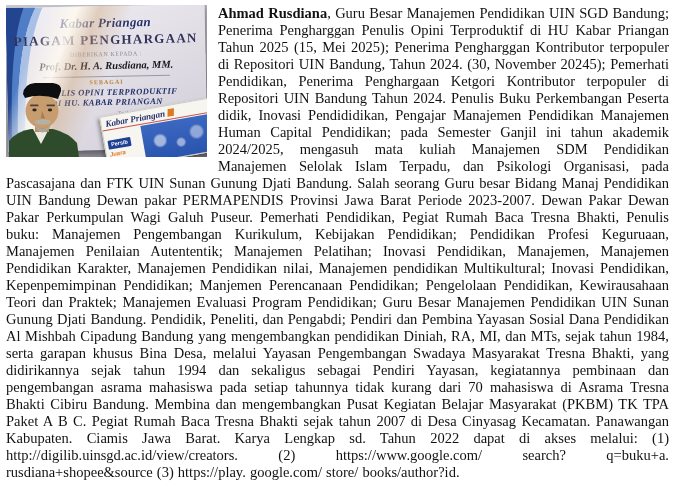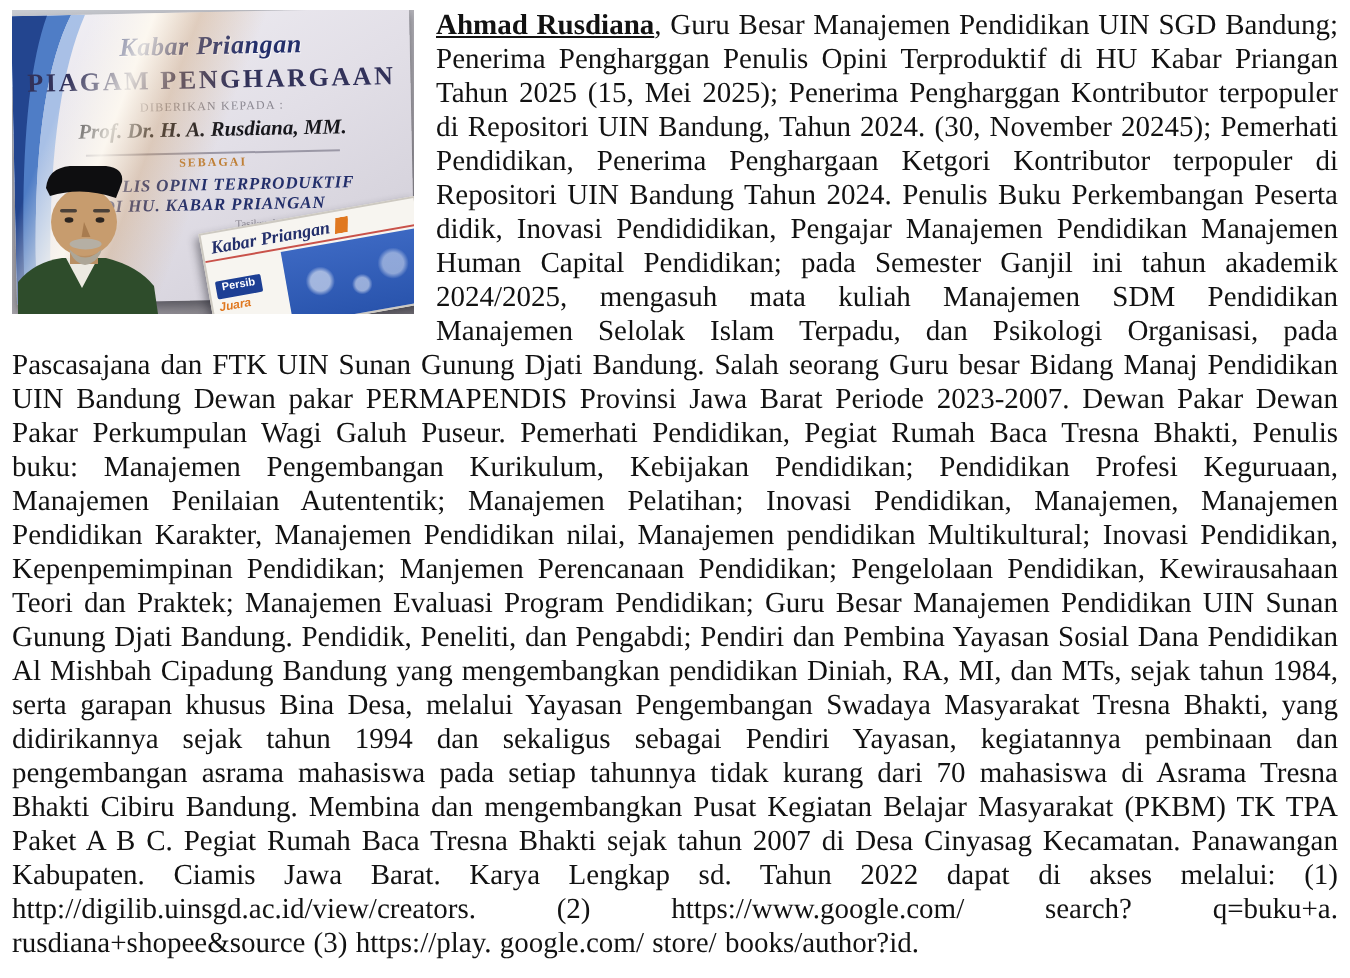--- a/index.html
+++ b/index.html
@@ -21,21 +21,21 @@
     color: #121212;
   }
   
   .bio {
     margin: 0;
     text-align: justify;
     font-size: 14.5px;
     line-height: 17px;
     word-spacing: 0.5px;
   }
-  .bio b { font-weight: bold; text-decoration: underline; }
+  .bio b { font-weight: bold; }
 
   
   .photo-float {
     position: relative;
     float: left;
     width: 201px;
     height: 152px;
     margin: 0 11px 2px 0;
     background: linear-gradient(155deg, #c9ccd2 0%, #a7a4aa 60%, #6e6b72 100%);
     overflow: hidden;

